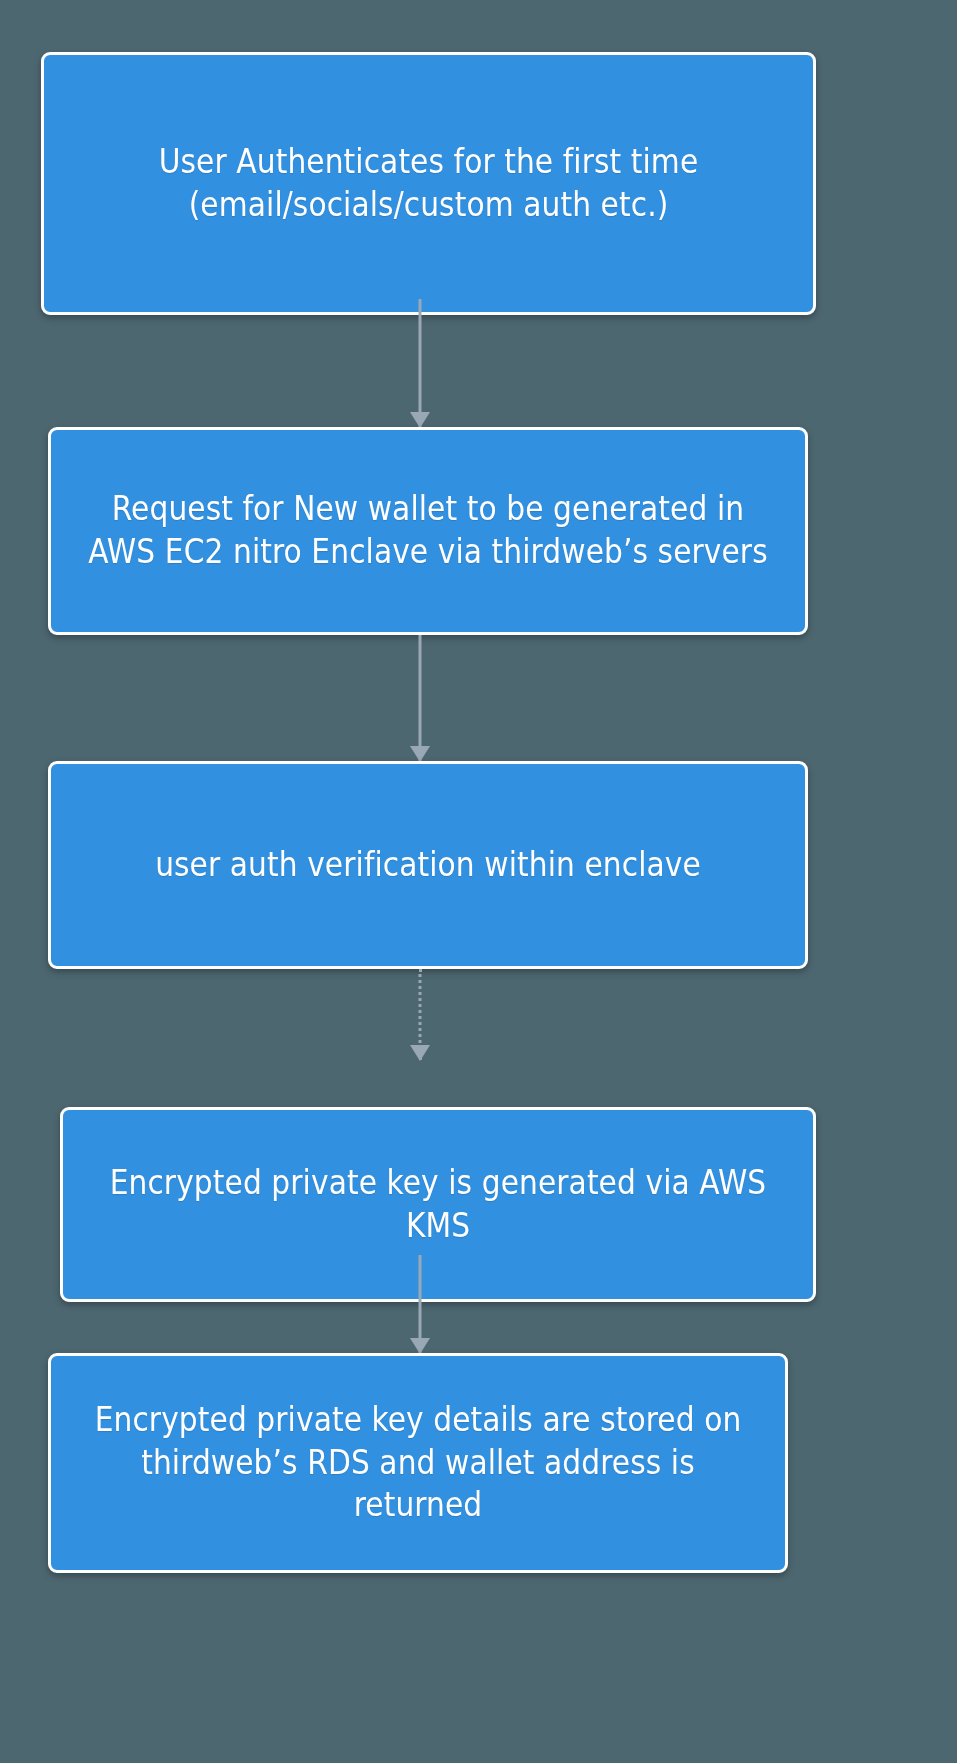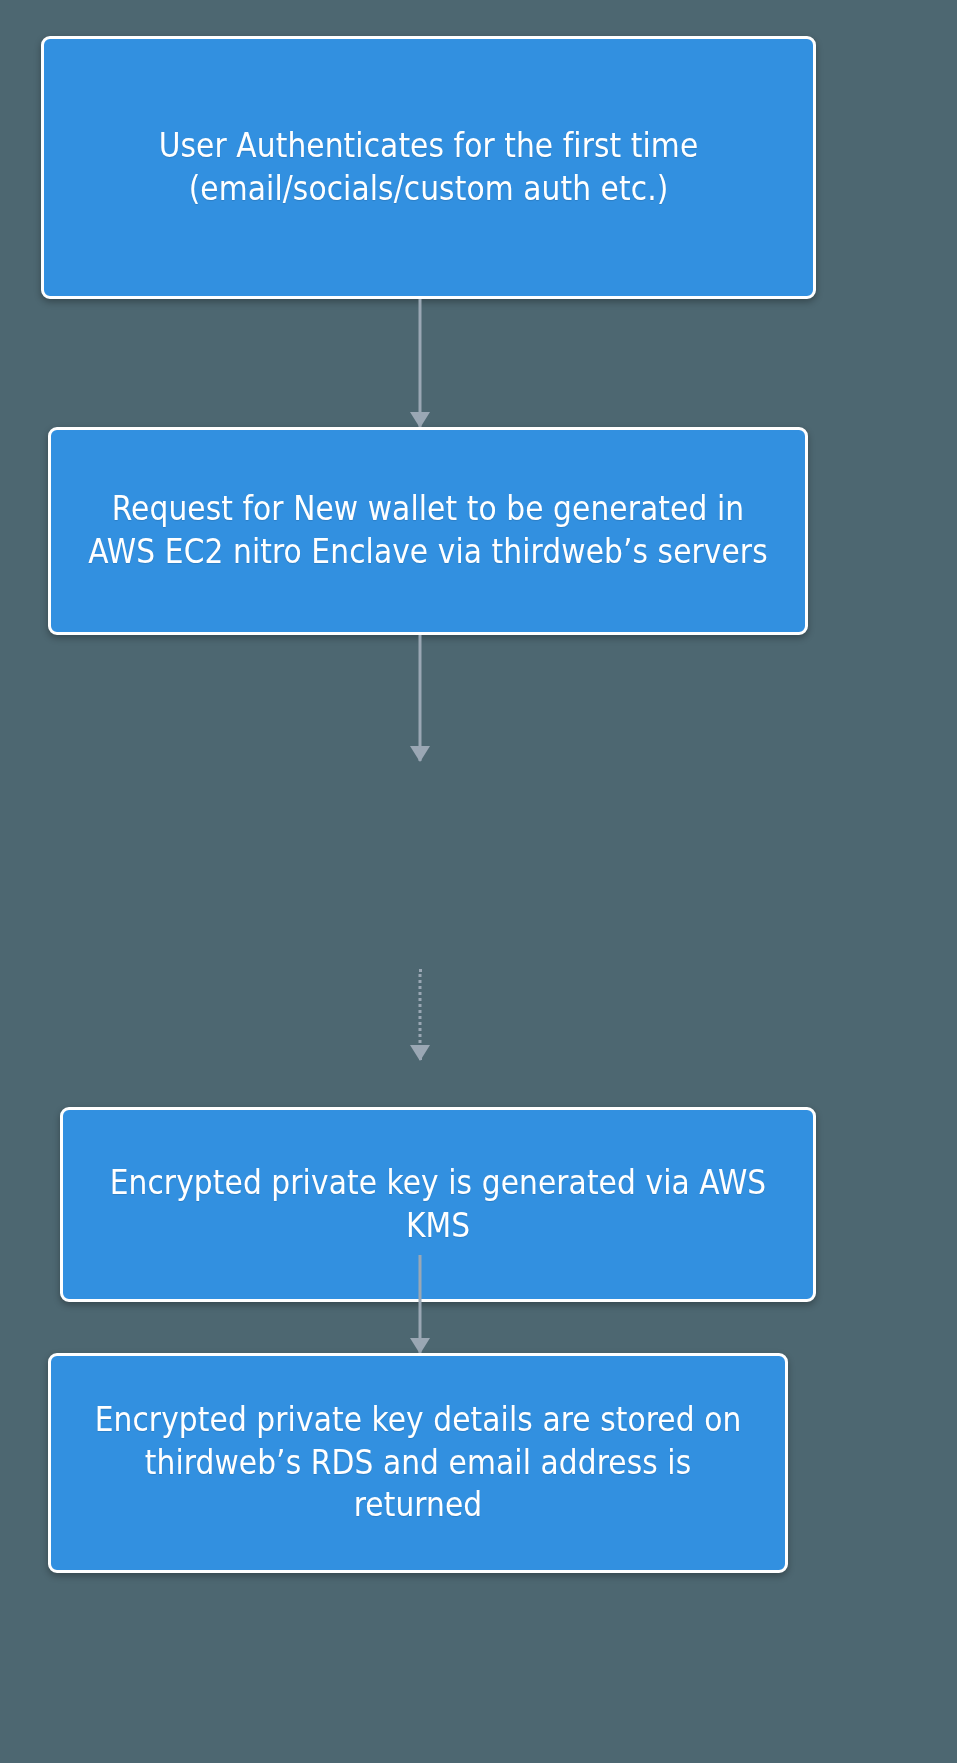--- a/index.html
+++ b/index.html
@@ -46,50 +46,53 @@
     border-left:10px solid transparent;
     border-right:10px solid transparent;
     border-top:16px solid #9aa7b4;
   }
 </style>
 </head>
 <body style="background: rgb(77, 103, 113);">
 
 <div id="flow">
 
-  <div class="node" style="left: 41px; top: 36px; width: 775px; height: 263px; background: rgb(50, 144, 224); border-color: rgb(255, 255, 255); color: rgb(255, 255, 255);">
+  <div class="node" style="left: 41px; top: 52px; width: 775px; height: 263px; background: rgb(50, 144, 224); border-color: rgb(255, 255, 255); color: rgb(255, 255, 255);">
     <span class="label">User Authenticates for the first time (email/socials/custom auth etc.)</span>
   </div>
 
   <div class="edge" style="left: 408px; top: 299px; width: 24px; height: 128px;">
     <span class="line" style="border-left-color: rgb(154, 167, 180);"></span>
     <span class="head" style="border-top-color: rgb(154, 167, 180);"></span>
   </div>
 
   <div class="node" style="left: 48px; top: 427px; width: 760px; height: 208px; background: rgb(50, 144, 224); border-color: rgb(255, 255, 255); color: rgb(255, 255, 255);">
     <span class="label">Request for New wallet to be generated in AWS EC2 nitro Enclave via thirdweb’s servers</span>
   </div>
 
   <div class="edge" style="left: 408px; top: 635px; width: 24px; height: 126px;">
     <span class="line" style="border-left-color: rgb(154, 167, 180);"></span>
     <span class="head" style="border-top-color: rgb(154, 167, 180);"></span>
   </div>
 
+  <div class="node" style="left: 48px; top: 761px; width: 760px; height: 208px; background: rgb(50, 144, 224); border-color: rgb(255, 255, 255); color: rgb(255, 255, 255);">
+    <span class="label">user auth verification within enclave</span>
+  </div>
 
   <div class="edge dotted" style="left: 408px; top: 969px; width: 24px; height: 91px;">
     <span class="line" style="border-left-color: rgb(154, 167, 180);"></span>
     <span class="head" style="border-top-color: rgb(154, 167, 180);"></span>
   </div>
 
   <div class="node" style="left: 60px; top: 1107px; width: 756px; height: 195px; background: rgb(50, 144, 224); border-color: rgb(255, 255, 255); color: rgb(255, 255, 255);">
     <span class="label">Encrypted private key is generated via AWS KMS</span>
   </div>
 
   <div class="edge" style="left: 408px; top: 1255px; width: 24px; height: 98px;">
     <span class="line" style="border-left-color: rgb(154, 167, 180);"></span>
     <span class="head" style="border-top-color: rgb(154, 167, 180);"></span>
   </div>
 
   <div class="node" style="left: 48px; top: 1353px; width: 740px; height: 220px; background: rgb(50, 144, 224); border-color: rgb(255, 255, 255); color: rgb(255, 255, 255);">
-    <span class="label">Encrypted private key details are stored on thirdweb’s RDS and email address is returned</span>
+    <span class="label">Encrypted private key details are stored on thirdweb’s RDS and wallet address is returned</span>
   </div>
 
 </div>
 
 </body></html>

